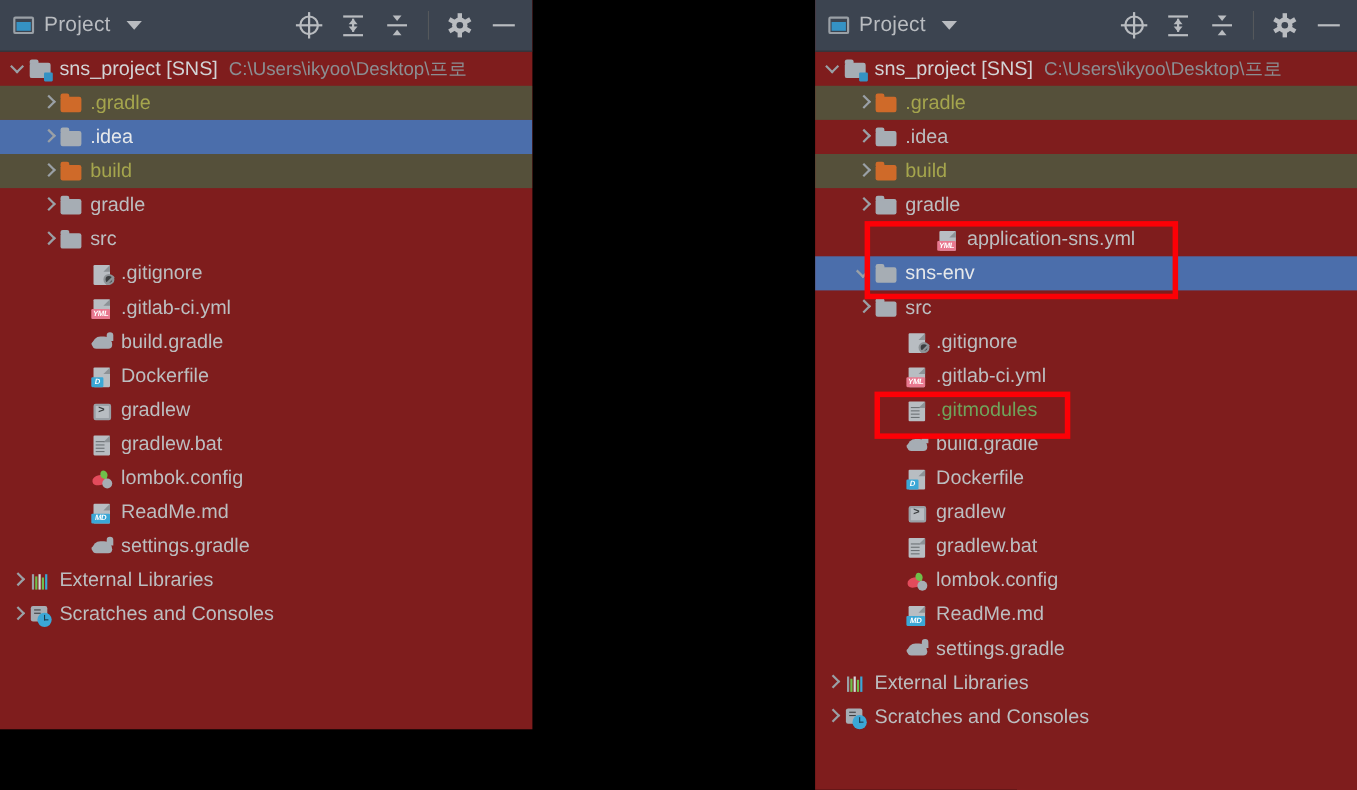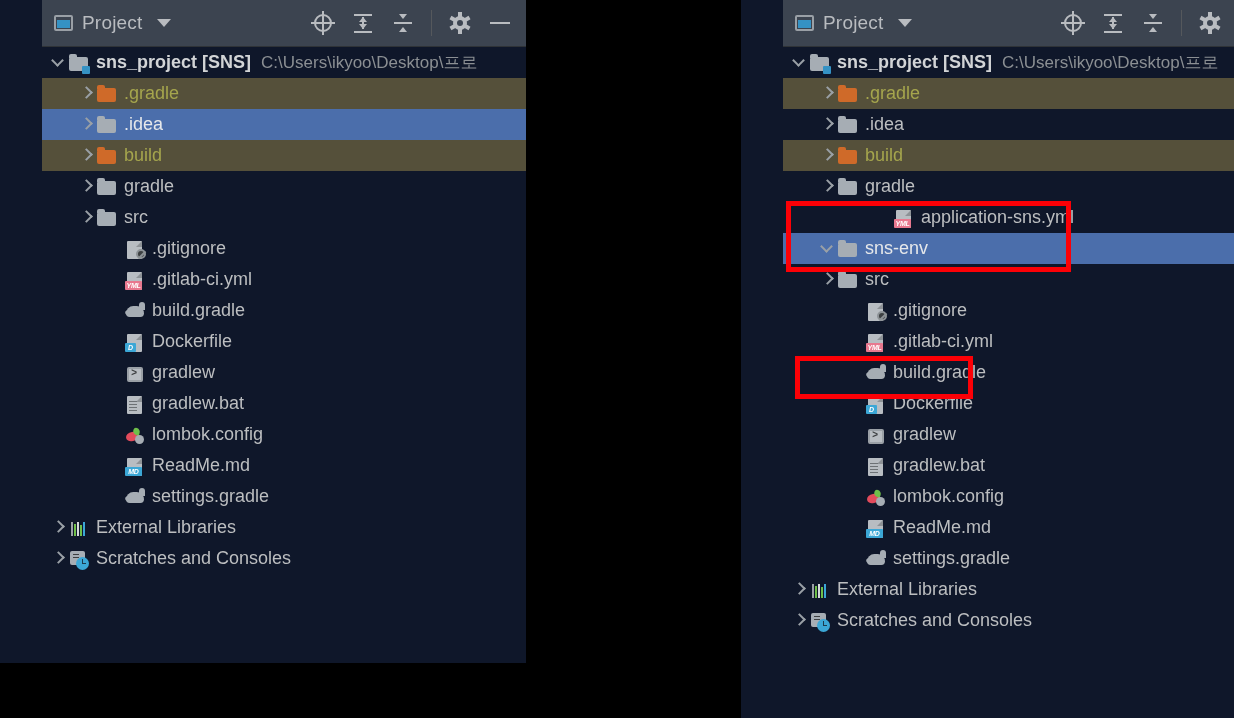--- a/index.html
+++ b/index.html
@@ -1,21 +1,21 @@
 <!DOCTYPE html>
 <html><head>
 <meta charset="utf-8">
 <style>
   html,body{margin:0;padding:0;}
   body{
     width:1234px;height:718px;background:#000;
     font-family:"Liberation Sans","DejaVu Sans",sans-serif;
     overflow:hidden;position:relative;
   }
-  .panel{position:absolute;background:#0f172a;overflow:hidden;padding-left:42px;}
+  .panel{position:absolute;background:#7f1d1d;overflow:hidden;}
   #panel-left{left:0;top:0;width:484px;height:663px;}
   #panel-right{left:741px;top:0;width:493px;height:718px;}
 
   
   .tw-header{
     height:47px;background:#3c4450;display:flex;align-items:center;
     padding:0 6px 0 12px;box-sizing:border-box;border-bottom:1px solid #2f3337;
   }
   .tw-title{display:flex;align-items:center;gap:9px;}
   .tw-title-label{color:#b9bcc0;font-size:19px;letter-spacing:.2px;}
@@ -126,21 +126,21 @@
   .scr-clock::after{content:"";position:absolute;left:6px;top:2px;width:1px;height:5px;background:#1d3b4d;}
   .scr-clock::before{content:"";position:absolute;left:6px;top:6px;width:4px;height:1px;background:#1d3b4d;}
 
   
   .row.ignored{background:#55503a;}
   .row.selected{background:#4b6eab;}
   .row.selected .label{color:#e6e8ea;}
   .lbl-olive{color:#a5a54d;}
   .lbl-green{color:#6fa35b;}
   .lbl-white{color:#d2d4d6;}
-  .bold{font-weight:bold;color:#d2d4d6;}
+  .bold{font-weight:normal;color:#d2d4d6;}
 
   .redbox{position:absolute;border:5px solid #fc0006;box-sizing:border-box;pointer-events:none;}
 </style>
 </head>
 <body>
 
 <div class="panel" id="panel-left">
 
   <div class="tw-header">
     <div class="tw-title">
@@ -431,20 +431,28 @@
         <span class="arrow"></span>
         <span class="icon">
           <i class="file"></i>
           <i class="tag yml">YML</i>
         </span>
         <span class="label ">.gitlab-ci.yml</span>
       </div>
       <div class="row" style="padding-left: 66px;">
         <span class="arrow"></span>
         <span class="icon">
+          <i class="file"></i>
+          <i class="lines"></i>
+        </span>
+        <span class="label lbl-green">.gitmodules</span>
+      </div>
+      <div class="row" style="padding-left: 66px;">
+        <span class="arrow"></span>
+        <span class="icon">
           <i class="gradle-ele"></i>
         </span>
         <span class="label ">build.gradle</span>
       </div>
       <div class="row" style="padding-left: 66px;">
         <span class="arrow"></span>
         <span class="icon">
           <i class="file"></i>
           <i class="tag dk">D</i>
         </span>

